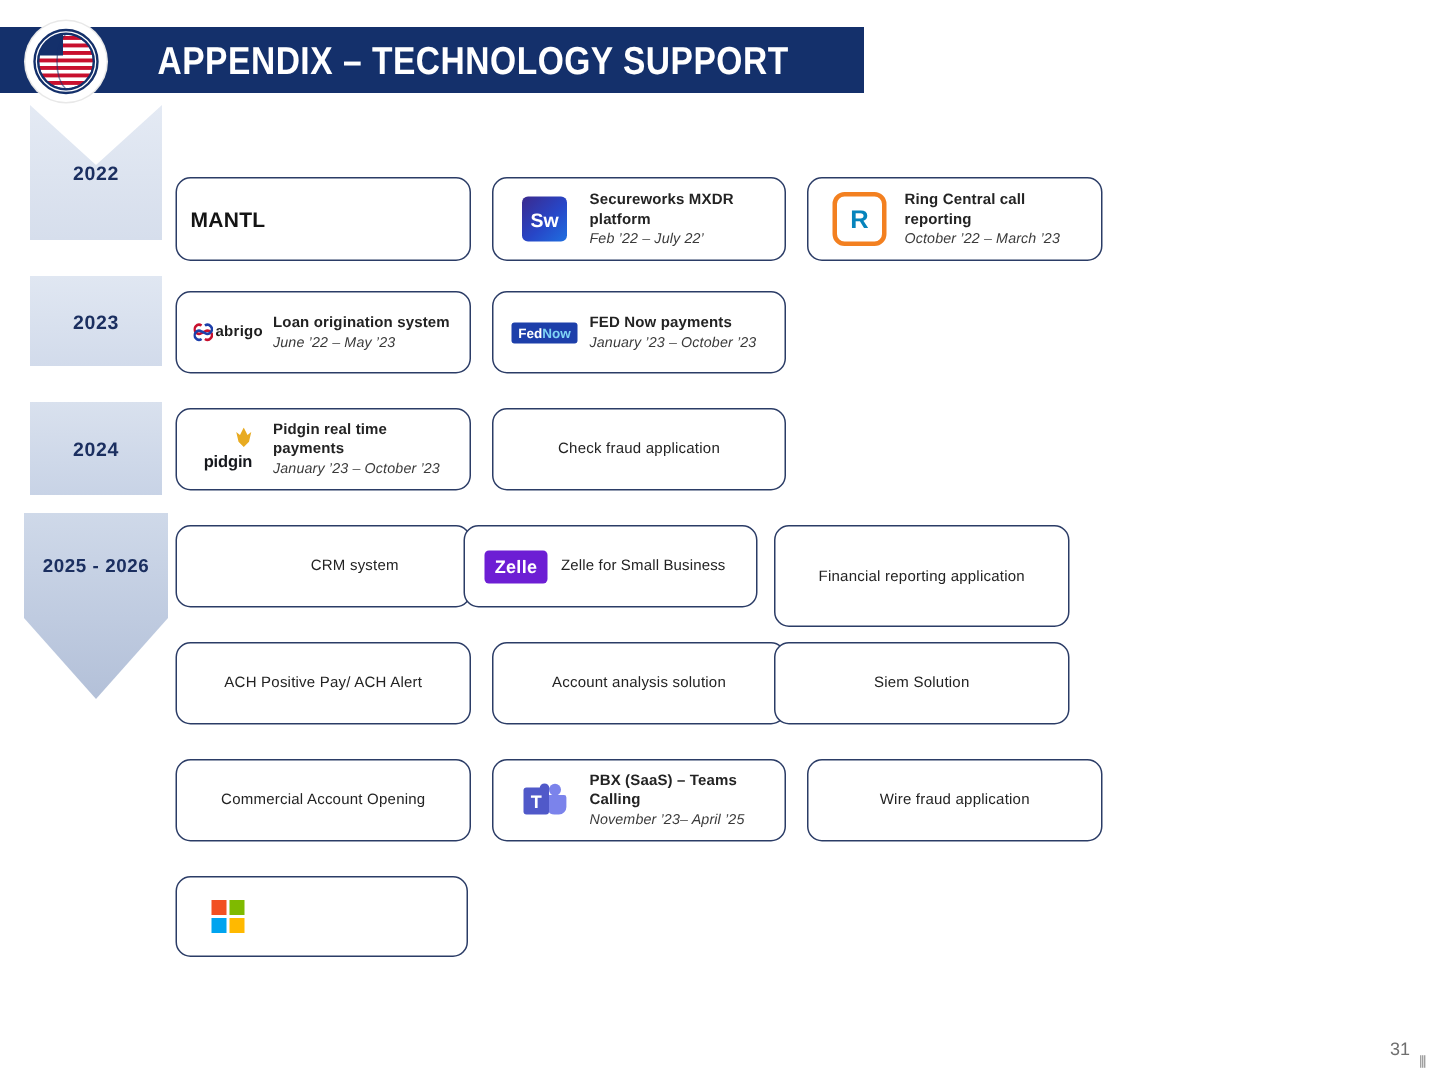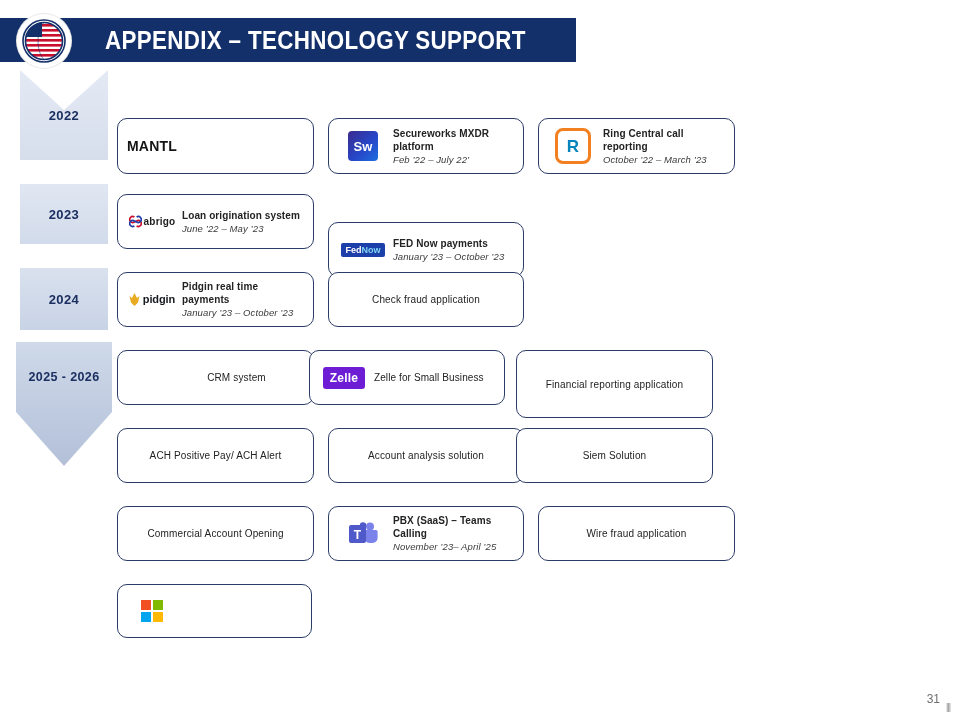--- a/index.html
+++ b/index.html
@@ -199,21 +199,21 @@
   .fednow-tile {
     background: #1d3faa;
     color: #ffffff;
     border-radius: 2px;
     padding: 2px 4px;
     font-size: 9px;
     font-weight: bold;
     white-space: nowrap;
   }
   .fednow-tile .nw { color: #7fd4f5; }
-  .pidgin-mark { display: flex; align-items: flex-start; gap: 3px; }
+  .pidgin-mark { display: flex; align-items: flex-end; gap: 3px; flex-direction: column; }
   .pidgin-word {
     font-size: 11px; font-weight: bold; color: #16181d;
     letter-spacing: -0.1px;
   }
   .zelle-tile {
     background: #6d1ed4;
     color: #ffffff;
     border-radius: 3px;
     padding: 4px 7px;
     font-size: 12px;
@@ -332,21 +332,21 @@
       </svg>
       <span class="abrigo-word">abrigo</span>
     </div>
   </div>
   <div class="card-text">
     <div class="card-title">Loan origination system</div>
     <div class="card-sub">June ’22 – May ’23</div>
   </div>
 </div>
 
-<div class="card" style="left:328px; top:194px; width:196px; height:55px;margin-top:28px;">
+<div class="card" style="left:328px; top:194px; width:196px; height:55px;">
   <div class="card-logo">
     <div class="fednow-tile">
       <span>Fed</span><span class="nw">Now</span>
     </div>
   </div>
   <div class="card-text">
     <div class="card-title">FED Now payments</div>
     <div class="card-sub">January ’23 – October ’23</div>
   </div>
 </div>

